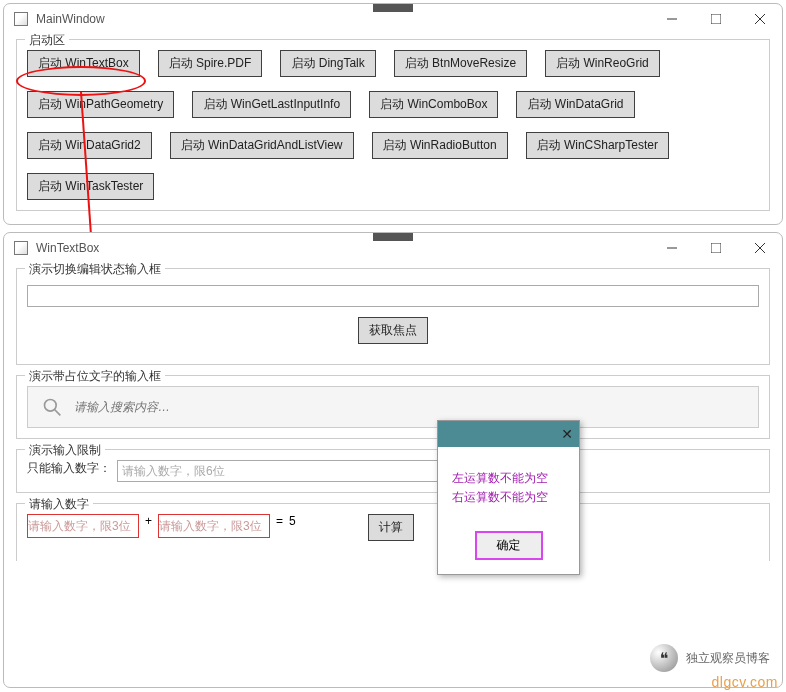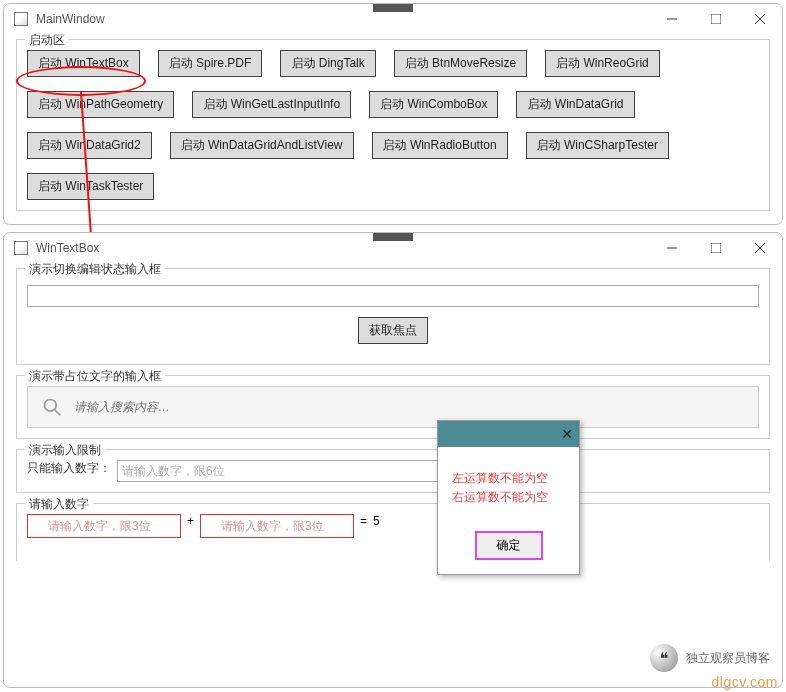--- a/index.html
+++ b/index.html
@@ -25,26 +25,26 @@
 .tb{width:100%;border:1px solid #aaa;height:22px;padding:2px 4px;background:#fff}
 .sec-in{border:1px solid #ccc;padding:10px;margin-top:6px}
 .centerbtn{display:block;margin:10px auto 10px}
 .search{display:flex;align-items:center;border:1px solid #ccc;background:#f5f5f5;padding:10px 14px}
 .search svg{width:20px;height:20px;stroke:#999;stroke-width:2;fill:none;margin-right:12px}
 .search input{border:none;background:transparent;flex:1;color:#aaa;font-style:italic;outline:none}
 .row{display:flex;align-items:flex-start;gap:6px}
 .lbl{color:#333}
 .small{width:120px;border:1px solid #aaa;height:22px;padding:2px 4px;color:#c2410c}
 .small::placeholder{color:#aaa}
-.err{width:154px;border:1px solid #d33;height:24px;padding:2px 20px;color:#c99}
+.err{width:112px;border:1px solid #d33;height:24px;padding:2px 0;color:#c99}
 .err::placeholder{color:#c99}
 .dialog{position:absolute;left:437px;top:420px;width:143px;background:#fff;border:1px solid #999;box-shadow:2px 2px 6px rgba(0,0,0,.3);z-index:10}
 .dlg-t{background:#4d8b94;height:26px;display:flex;justify-content:flex-end;align-items:center;padding:0 6px}
 .dlg-t span{color:#222;font-size:14px;cursor:pointer}
-.dlg-b{padding:22px 14px 16px;color:#ef4444;line-height:1.6}
+.dlg-b{padding:22px 14px 16px;color:#a21caf;line-height:1.6}
 .dlg-f{padding:8px 16px 14px;text-align:center}
 .dlg-f button{padding:4px 20px;background:#eee;border:2px solid #d946ef;cursor:pointer}
 .wm{position:absolute;right:16px;bottom:20px;display:flex;align-items:center;gap:8px;color:#666;font-size:15px}
 .wm .orb{width:28px;height:28px;border-radius:50%;background:radial-gradient(circle at 30% 30%,#fff,#888);display:flex;align-items:center;justify-content:center;font-size:16px;color:#333}
 .domain{position:absolute;right:8px;bottom:2px;color:#e9a04a;font-size:14px;letter-spacing:.5px}
 </style>
 </head>
 <body>
 
 <div class="win" style="left:3px;top:3px;width:780px;height:222px">

